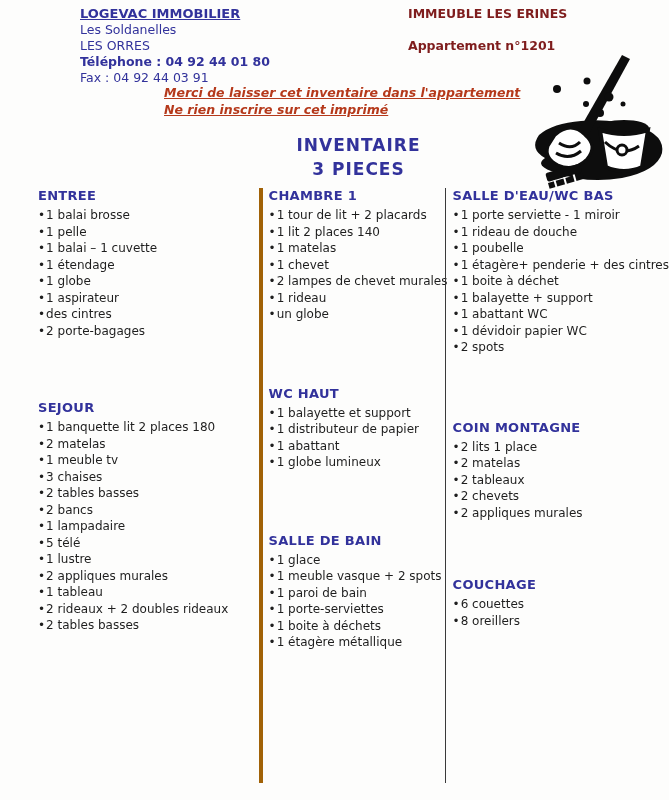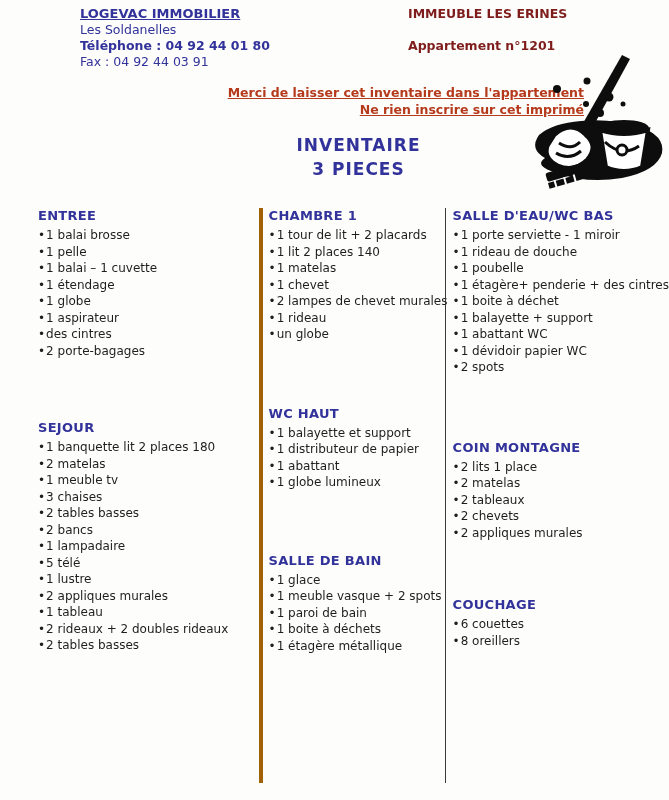--- a/index.html
+++ b/index.html
@@ -34,23 +34,24 @@
     font-size: 12.5px;
     font-weight: bold;
     line-height: 16px;
   }
   .apartment-number { margin-top: 16px; }
 
   .notice {
     position: absolute;
     left: 164px; top: 84px;
     width: 420px;
-    text-align: right;
+    text-align: left;
     color: #b5391b;
     font-size: 12.5px;
+    font-style: italic;
     font-weight: bold;
     line-height: 17px;
   }
   .notice div { text-decoration: underline; }
 
   .clipart {
     position: absolute;
     left: 527px; top: 55px;
     width: 140px; height: 135px;
   }
@@ -70,21 +71,21 @@
     letter-spacing: 1px;
   }
 
   
   .columns {
     position: absolute;
     top: 188px; left: 0;
     width: 669px; height: 595px;
     display: flex;
   }
-  .col { box-sizing: border-box; margin-top: 20px; }
+  .col { box-sizing: border-box; }
   .col1 { width: 285px; padding-left: 38px; }
   .col2 { width: 186px; border-left: 4px solid #a16207; padding-left: 6px; }
   .col3 { flex: 1; border-left: 1px solid #3a3a3a; padding-left: 7px; }
 
   section { margin: 0; }
   section h3 {
     margin: 0 0 3px 0;
     color: #32329b;
     font-size: 13px;
     font-weight: bold;
@@ -109,20 +110,21 @@
   .gap-couchage      { margin-top: 56px; }
 </style>
 </head>
 <body>
 
 <div class="page">
 
   <div class="agency">
     <div class="agency-name">LOGEVAC IMMOBILIER</div>
     <div>Les Soldanelles</div>
+    <div>LES ORRES</div>
     <div class="agency-phone">Téléphone : 04 92 44 01 80</div>
     <div>Fax : 04 92 44 03 91</div>
   </div>
 
   <div class="building">
     <div>IMMEUBLE LES ERINES</div>
     <div class="apartment-number">Appartement n°1201</div>
   </div>
 
   <div class="notice">
@@ -227,20 +229,21 @@
             <li>1 abattant</li>
             <li>1 globe lumineux</li>
           </ul>
       </section>
       <section class="gap-salle-de-bain">
         <h3>SALLE DE BAIN</h3>
         <ul>
             <li>1 glace</li>
             <li>1 meuble vasque + 2 spots</li>
             <li>1 paroi de bain</li>
+            <li>1 porte-serviettes</li>
             <li>1 boite à déchets</li>
             <li>1 étagère métallique</li>
           </ul>
       </section>
     </div>
 
     <div class="col col3">
       <section>
         <h3>SALLE D'EAU/WC BAS</h3>
         <ul>

